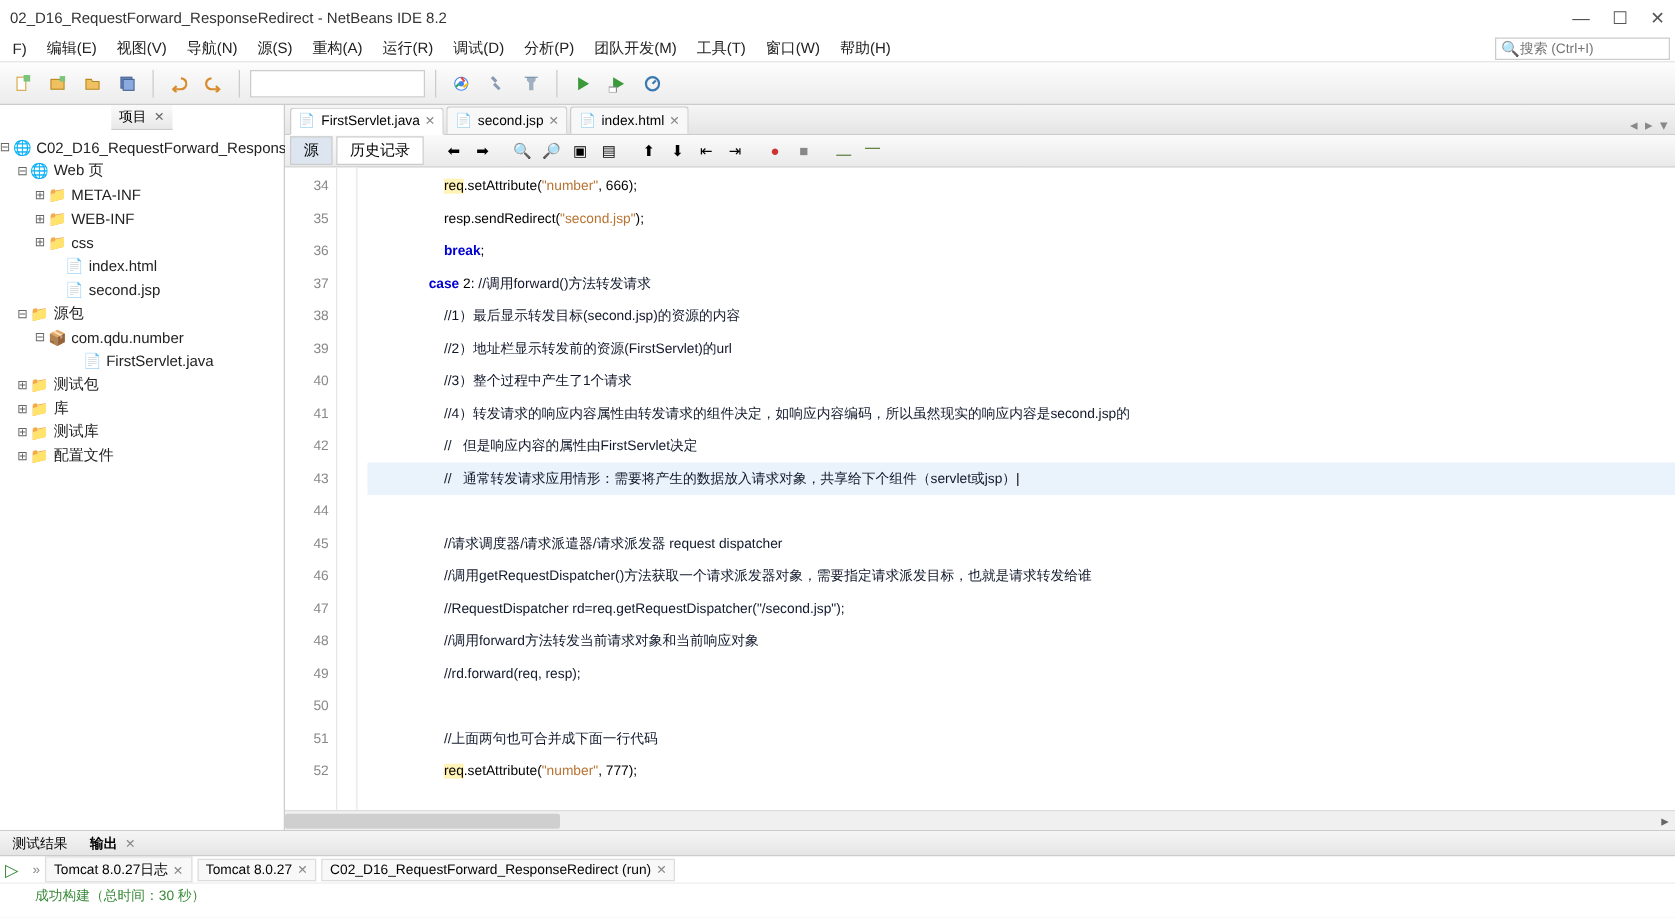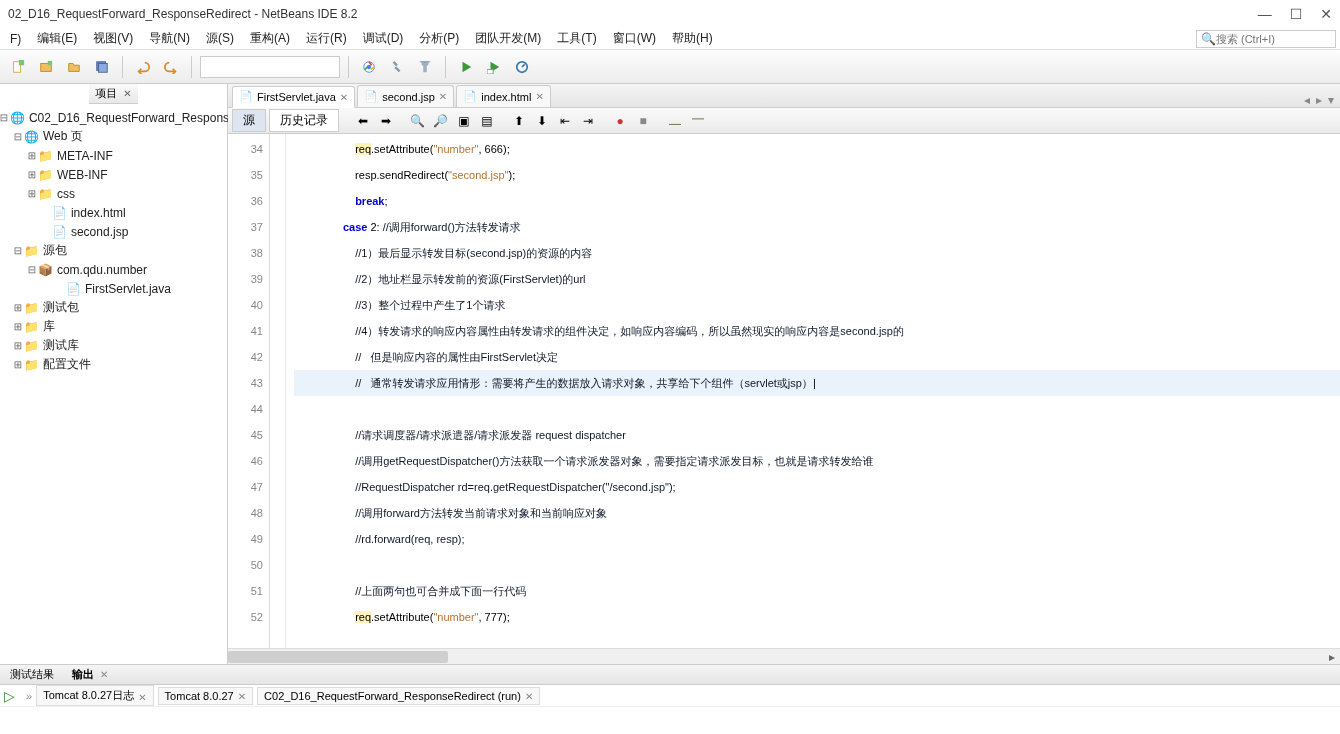--- a/index.html
+++ b/index.html
@@ -389,13 +389,14 @@
       </div>
     <div class="stab">
         <span>Tomcat 8.0.27</span>
         <span class="closex">✕</span>
       </div>
     <div class="stab">
         <span>C02_D16_RequestForward_ResponseRedirect (run)</span>
         <span class="closex">✕</span>
       </div>
   </div>
+  <div class="body">成功构建（总时间：30 秒）</div>
 </div>
 
 </body></html>

